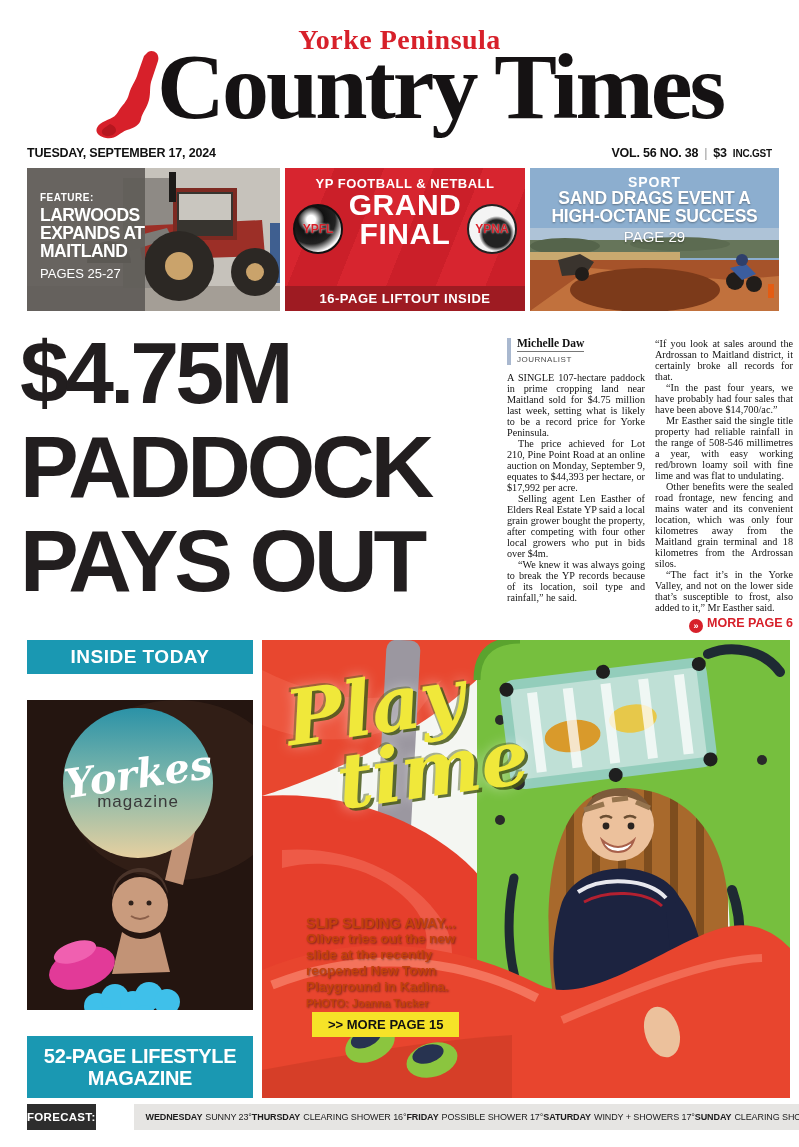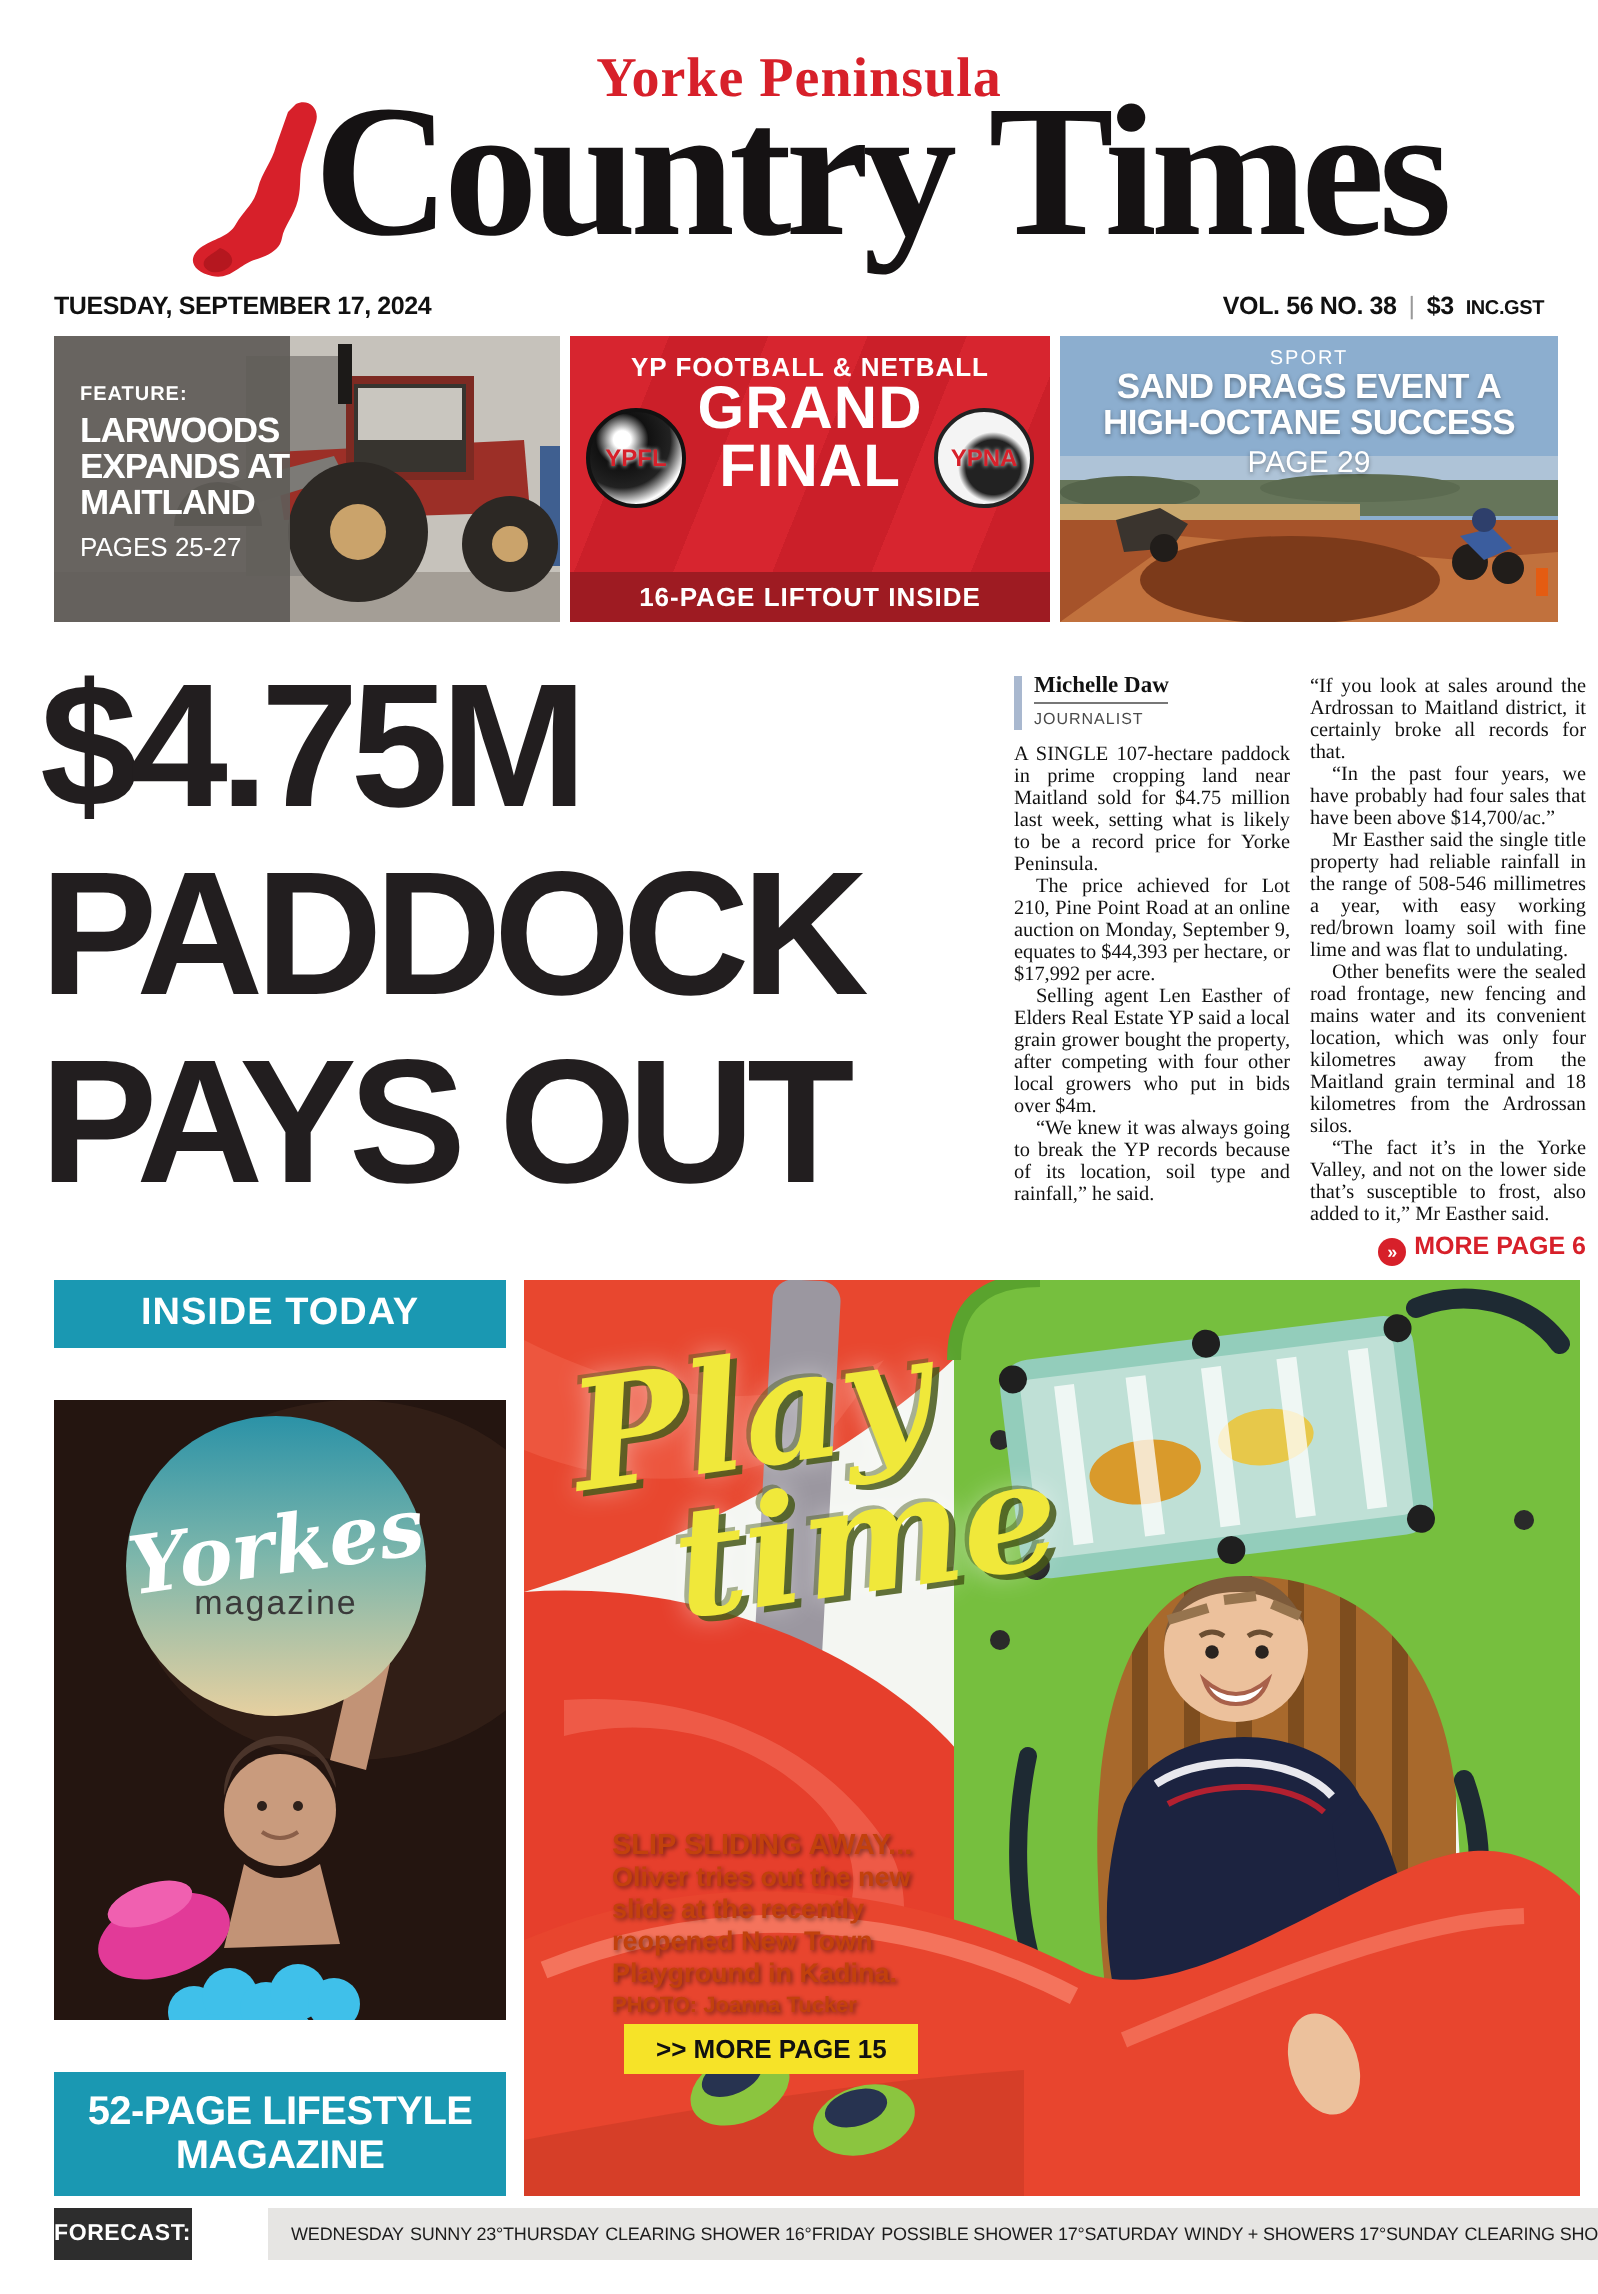--- a/index.html
+++ b/index.html
@@ -36,21 +36,21 @@
      font-size:13px; font-weight:bold; line-height:25px; letter-spacing:.5px; }
   .logo-circ { position:absolute; width:50px; height:50px; border-radius:50%;
      background:radial-gradient(circle at 35% 30%, #fff 0 10%, #111 30%, #222 55%, #fff 75%, #111 100%);
      border:2px solid #111; display:flex; align-items:center; justify-content:center;
      color:#d7202a; font-weight:bold; font-size:12px; text-shadow:0 0 2px #fff; }
   .logo-l { left:8px; top:36px; }
   .logo-r { right:8px; top:36px; background:radial-gradient(circle at 60% 60%, #222 0 35%, #f4f4f4 45% 100%); border:2px solid #222; }
 
   .promo-sport { width:249px; color:#fff; text-align:center; }
   .promo-sport .ovl { position:absolute; left:0; right:0; top:6px; z-index:2; }
-  .promo-sport .k { font-size:10px; font-weight:normal; letter-spacing:1px; }
+  .promo-sport .k { font-size:14px; font-weight:bold; letter-spacing:1px; }
   .promo-sport .t { font-size:17.5px; font-weight:bold; line-height:1.02; letter-spacing:-.3px; text-shadow:0 1px 2px rgba(0,0,0,.35); }
   .promo-sport .p { font-size:15px; margin-top:2px; text-shadow:0 1px 2px rgba(0,0,0,.35); }
 
   
   .headline { position:absolute; top:326px; left:20px; width:485px;
     font-weight:bold; font-size:88px; line-height:94px; letter-spacing:-4px; color:#221e1f; }
   .headline div { white-space:nowrap; }
 
   .story { position:absolute; top:338px; left:507px; width:286px; display:flex; gap:10px; }
   .story .col { width:138px; font-family:"Liberation Serif",serif; font-size:10.2px; line-height:11px;
@@ -94,21 +94,21 @@
   .play-cap .cr { font-size:11px; margin-top:2px; }
   .play-btn { position:absolute; left:50px; top:372px; background:#f6e328; color:#111;
     font-weight:bold; font-size:13px; padding:5px 16px; }
 
   
   .forecast { position:absolute; top:1104px; left:27px; width:745px; height:26px; display:flex;gap:38px; }
   .forecast .lbl { width:84px; background:#2d2d2d; color:#fff; font-weight:bold; font-size:11.5px;
     display:flex; align-items:center; justify-content:center; letter-spacing:.3px; }
   .forecast .days { flex:1; background:#e6e5e3; display:flex; align-items:center; gap:0; padding-left:12px; }
   .forecast .day { font-size:9px; color:#1c1c1c; letter-spacing:-.1px; flex:1; white-space:nowrap; }
-  .forecast .day b { font-weight:normal; margin-right:3px;text-align:center; }
+  .forecast .day b { font-weight:bold; margin-right:3px;text-align:center; }
 </style>
 </head>
 <body>
 
 <div class="page">
 
   <div class="mast-kicker">Yorke Peninsula</div>
   <div class="mast-title">Country Times</div>
   <svg class="mast-logo" width="120" height="92" viewBox="0 0 120 92">
     <path fill="#d7202a" d="M74,2 c6,-3 12,2 10,9 l-6,18 c-3,8 -1,13 -3,21 c-2,8 -7,13 -8,19 c-1,6 -7,9 -14,11 c-8,3 -12,10 -21,8 c-9,-2 -13,-8 -6,-14 c7,-5 14,-5 18,-12 c4,-7 9,-10 11,-18 c2,-8 7,-13 9,-21 l6,-17 z"></path>

